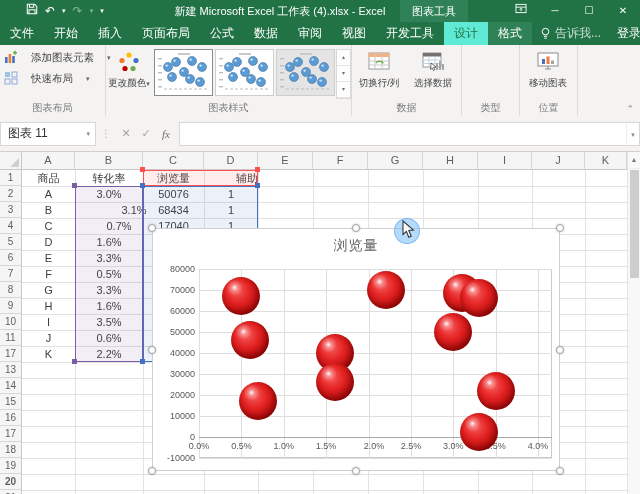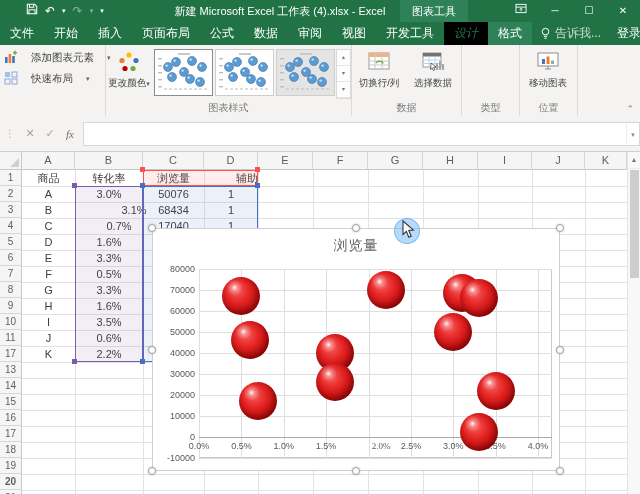--- a/index.html
+++ b/index.html
@@ -13,21 +13,21 @@
   .qcaret{font-size:7px;color:#fff;}
   .titletext{position:absolute;left:150px;top:0;width:260px;height:22px;line-height:22px;
              text-align:center;font-size:11px;color:#fff;white-space:nowrap;}
   .contextbox{position:absolute;left:400px;top:0;width:68px;height:22px;line-height:22px;text-align:center;
               font-size:11px;background:#2f8257;color:#fff;}
   .winbtns{position:absolute;right:0;top:0;height:22px;display:flex;align-items:center;}
   .winbtn{width:34px;text-align:center;font-size:10px;color:#fff;line-height:22px;}
   
   .tabsrow{position:absolute;left:0;top:22px;width:640px;height:23px;background:#217346;display:flex;align-items:stretch;}
   .tab{padding:0 10px;display:flex;align-items:center;font-size:12px;color:#fff;white-space:nowrap;}
-  .tab.active{background:#000000;color:#217346;font-style:italic;}
+  .tab.active{background:#5eead4;color:#217346;}
   .tab.contextual{background:#2f8257;}
   .tabs-right{margin-left:auto;display:flex;align-items:stretch;}
   .rtab{gap:4px;padding:0 8px;}
   .rtab .ticon svg{display:block;}
   .rtab.dim-label{color:rgba(255,255,255,.75);}
   
   .ribbon{position:absolute;left:0;top:45px;width:640px;height:71px;background:#f4f3f2;
           border-bottom:1px solid #d5d3d1;display:flex;}
   .rgroup{position:relative;height:100%;border-right:1px solid #dcdad8;box-sizing:border-box;flex:none;}
   .glabel{position:absolute;bottom:1px;left:0;right:0;text-align:center;font-size:10px;color:#7c7c7c;}
@@ -178,20 +178,21 @@
           <span><svg width="14" height="14" viewBox="0 0 14 14">
                 <rect x="1" y="1" width="5" height="5" fill="#9dc3e6"></rect>
                 <rect x="8" y="1" width="5" height="5" fill="none" stroke="#8faadc"></rect>
                 <rect x="1" y="8" width="5" height="5" fill="none" stroke="#8faadc"></rect>
                 <rect x="8" y="8" width="5" height="5" fill="none" stroke="#8faadc"></rect>
               </svg></span>
           <span>快速布局</span>
           <span class="scaret">▾</span>
         </div>
       </div>
+      <div class="glabel">图表布局</div>
     </div>
 
     <div class="rgroup" style="width:246px">
       <div class="bigrow">
         <div class="bbtn" style="width:46px">
           <span class="bicon">
               <svg width="22" height="22" viewBox="0 0 22 22">
                 <circle cx="11" cy="4" r="2.6" fill="#ffc000"></circle>
                 <circle cx="18" cy="9.5" r="2.6" fill="#4472c4"></circle>
                 <circle cx="15" cy="17.5" r="2.6" fill="#70ad47"></circle>
@@ -344,20 +345,24 @@
           <span class="bbl">移动图表</span>
         </div>
       </div>
       <div class="glabel">位置</div>
     </div>
 
     <span class="ribcollapse">⌃</span>
   </div>
 
   <div class="fbar">
+    <div class="namebox">
+      <span>图表 11</span>
+      <span class="nbcaret">▾</span>
+    </div>
     <span class="fdots">⋮</span>
     <span class="fbtn">✕</span>
     <span class="fbtn">✓</span>
     <span class="fbtn fx">fx</span>
     <div class="finput"></div>
     <span class="fcaret">▾</span>
   </div>
 
   <div class="gridwrap" id="grid">
       <div class="vline" style="left: 75px; top: 18px; height: 324px;"></div>
@@ -476,21 +481,21 @@
         <div class="plotborder" style="left: 46px; top: 40px; width: 353px; height: 189px;"></div>
         <div class="gl-v" style="left: 46px; top: 40px; height: 189px;"></div>
         <div class="xtick" style="left: 26px; top: 212px;">0.0%</div>
         <div class="gl-v" style="left: 88.4px; top: 40px; height: 189px;"></div>
         <div class="xtick" style="left: 68.4px; top: 212px;">0.5%</div>
         <div class="gl-v" style="left: 130.8px; top: 40px; height: 189px;"></div>
         <div class="xtick" style="left: 110.8px; top: 212px;">1.0%</div>
         <div class="gl-v" style="left: 173.1px; top: 40px; height: 189px;"></div>
         <div class="xtick" style="left: 153.1px; top: 212px;">1.5%</div>
         <div class="gl-v" style="left: 215.5px; top: 40px; height: 189px;"></div>
-        <div class="xtick" style="left: 208px; top: 212px; font-family: Liberation Serif, serif;">2.0%</div>
+        <div class="xtick" style="left: 201px; top: 212px;">2.0%</div>
         <div class="gl-v" style="left: 257.9px; top: 40px; height: 189px;"></div>
         <div class="xtick" style="left: 237.9px; top: 212px;">2.5%</div>
         <div class="gl-v" style="left: 300.3px; top: 40px; height: 189px;"></div>
         <div class="xtick" style="left: 280.3px; top: 212px;">3.0%</div>
         <div class="gl-v" style="left: 342.6px; top: 40px; height: 189px;"></div>
         <div class="xtick" style="left: 322.6px; top: 212px;">3.5%</div>
         <div class="gl-v" style="left: 385px; top: 40px; height: 189px;"></div>
         <div class="xtick" style="left: 365px; top: 212px;">4.0%</div>
         <div class="gl-h" style="left: 46px; top: 229px; width: 353px;"></div>
         <div class="ytick" style="left: 2px; top: 224px;">-10000</div>

